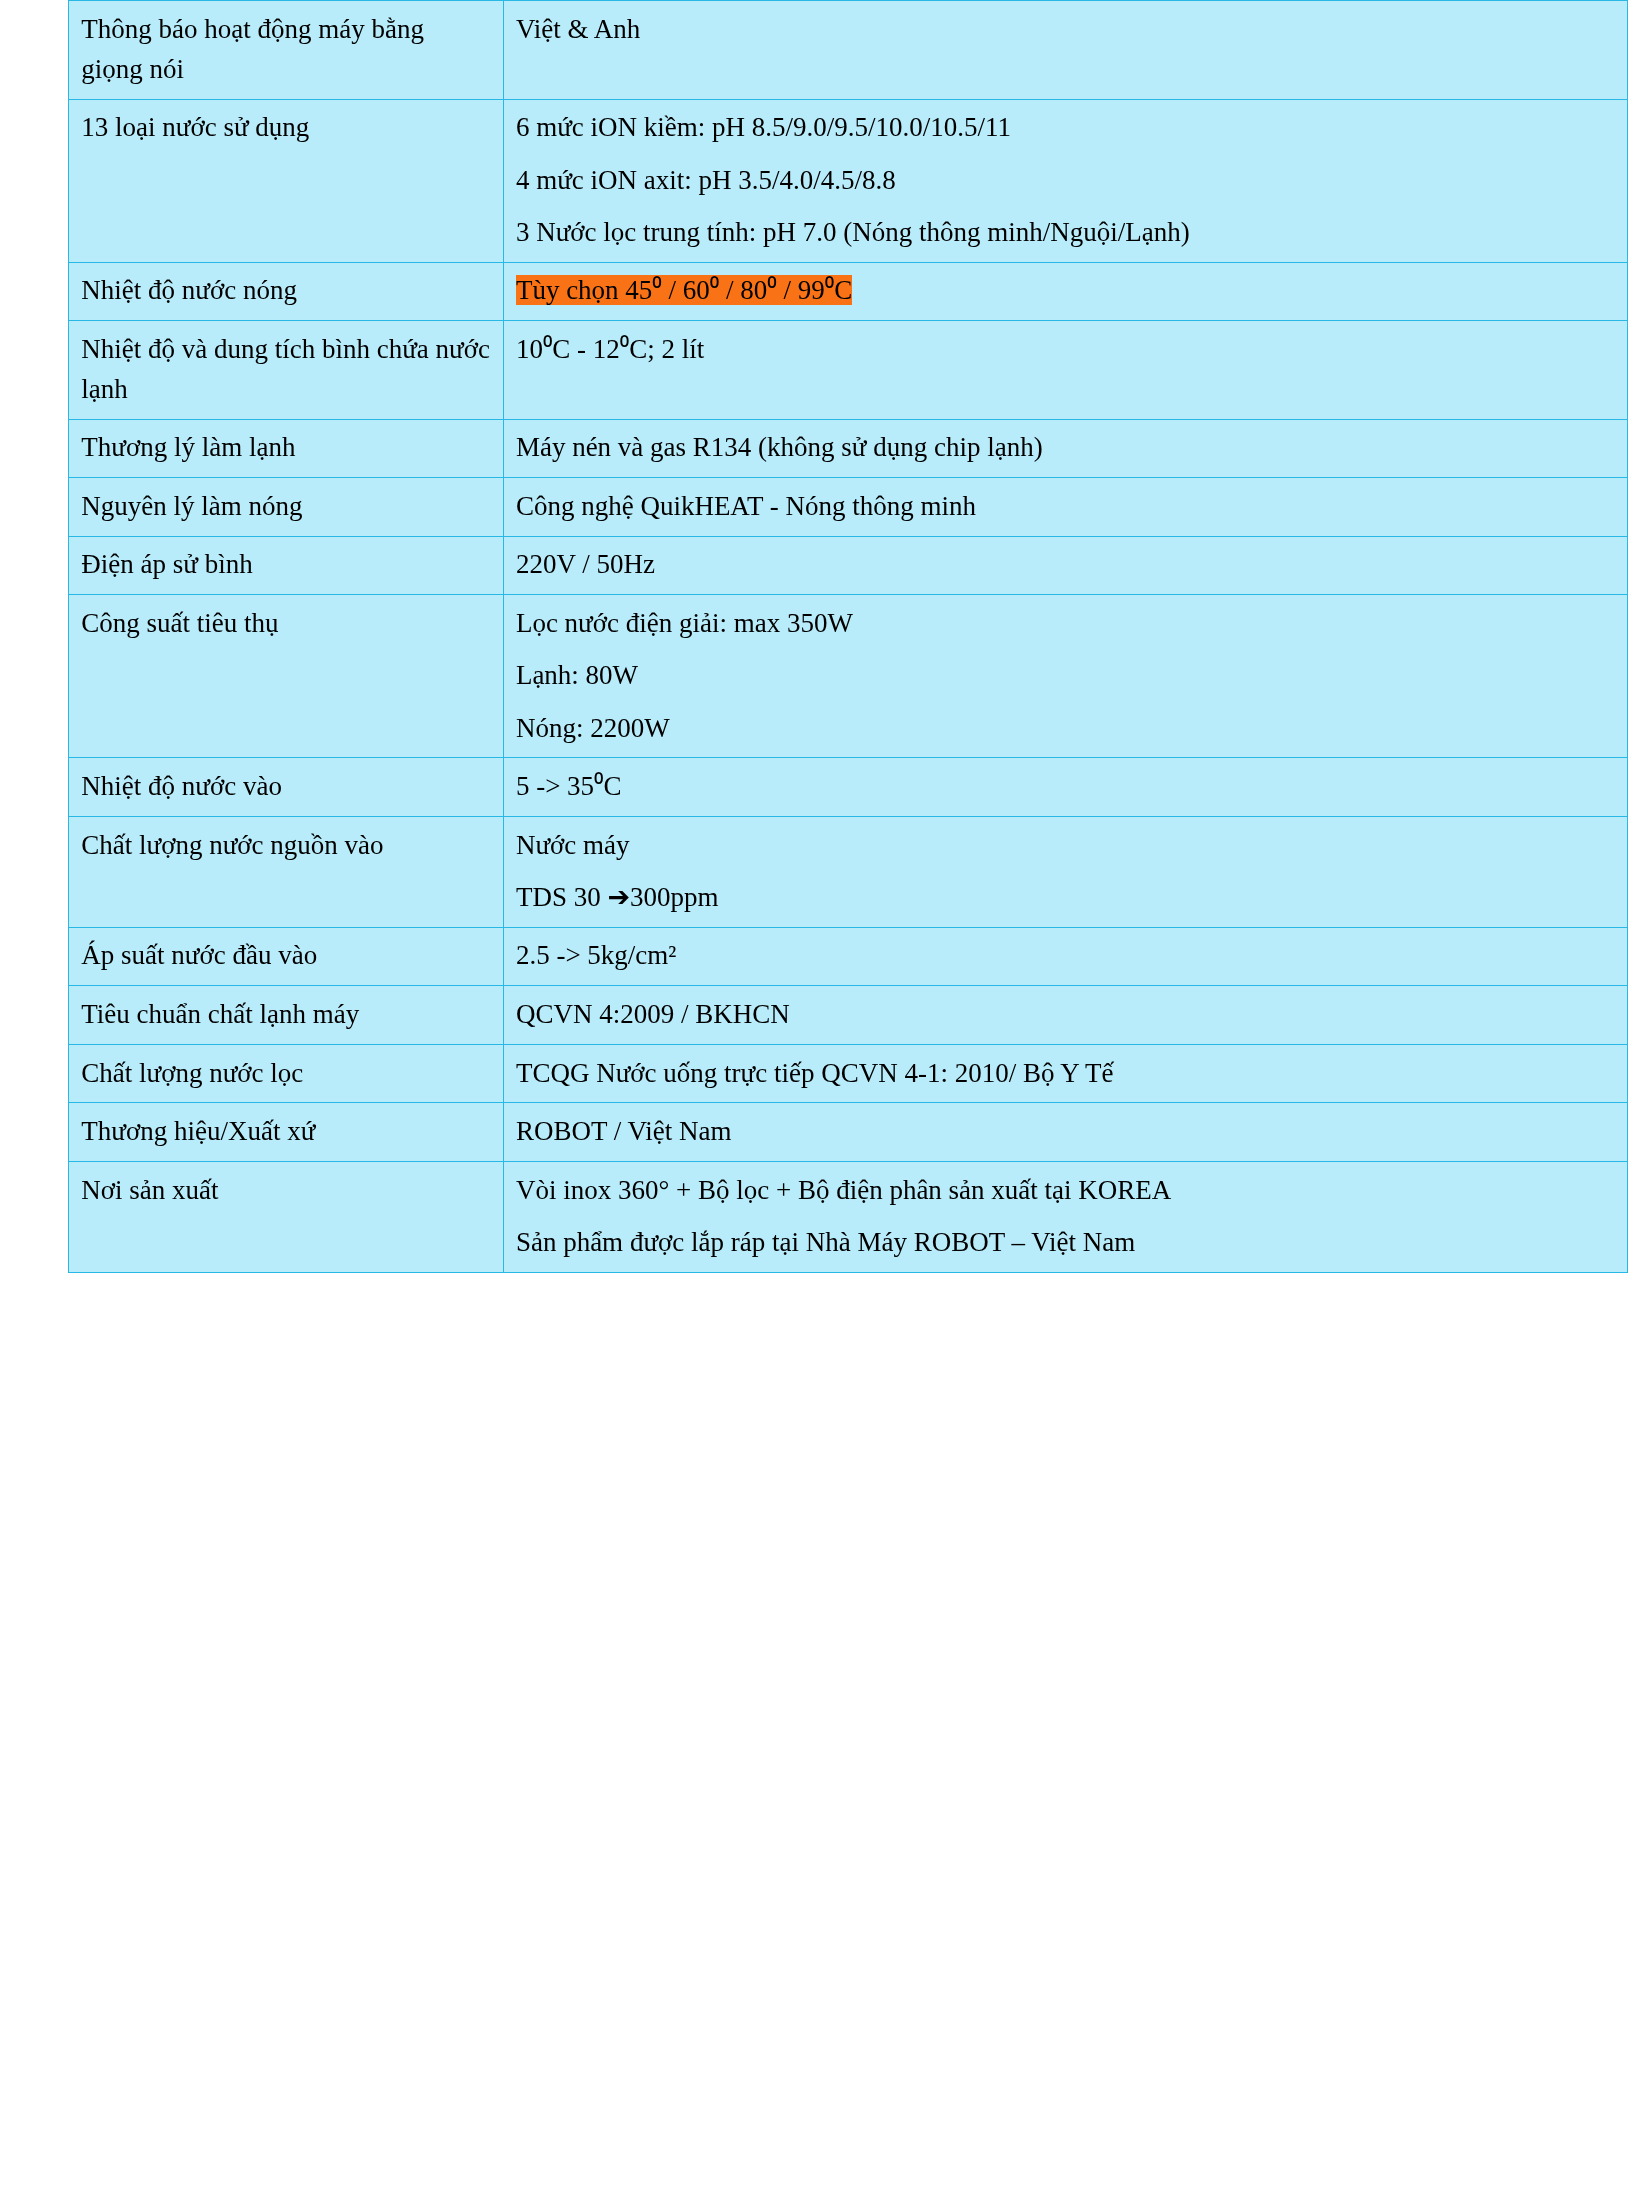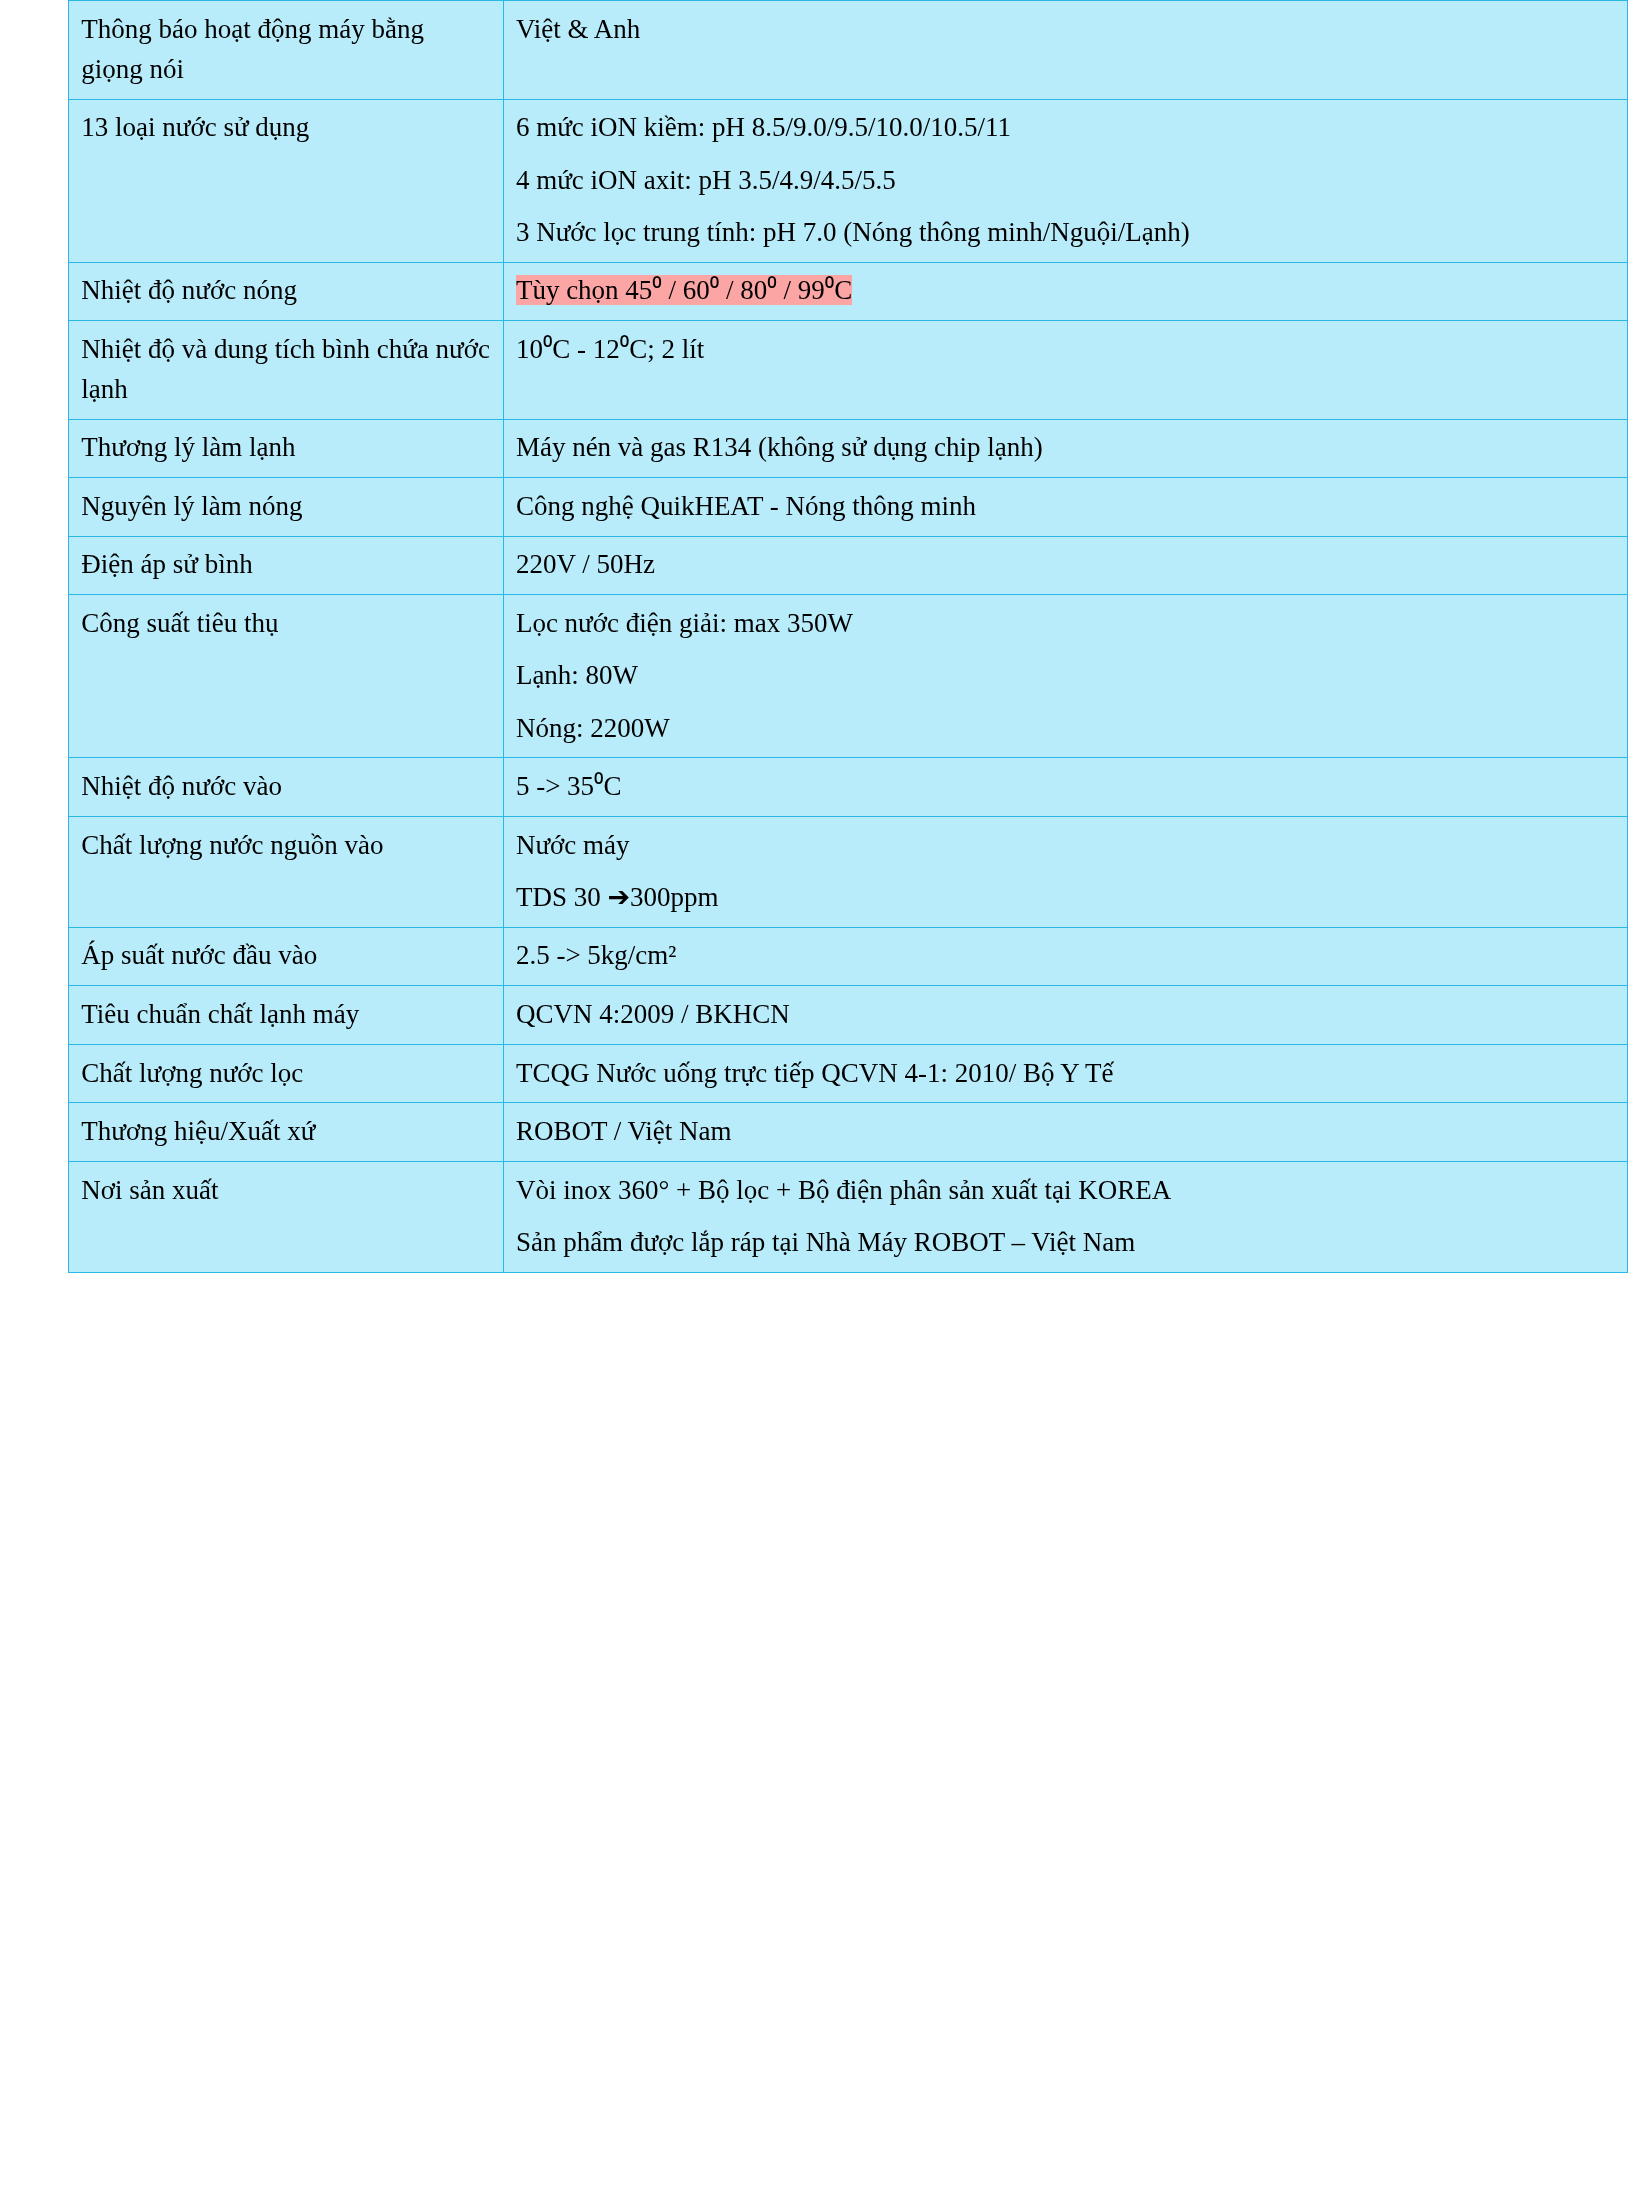--- a/index.html
+++ b/index.html
@@ -43,21 +43,21 @@
   .col-label { width: 409px; }
   .col-value { width: 1099px; }
 
   .cell-lines p {
     margin: 0 0 12.3px 0;
   }
   .cell-lines p:last-child {
     margin-bottom: 0;
   }
   .hl {
-    background: #fca5a5;
+    background: #f97316;
   }
   .pad-tall { padding-bottom: 49px; }
   .pad-mid { padding-bottom: 30px; }
   .pad-sm { padding-bottom: 17.6px; }
 </style>
 </head>
 <body>
 
 <div class="page">
   <table class="spec-table">
@@ -66,21 +66,21 @@
         <td class="col-label pad-sm">Thông báo hoạt động máy bằng giọng nói</td>
         <td class="col-value pad-sm cell-lines">
           <p>Việt &amp; Anh</p>
         </td>
       </tr>
 
       <tr>
         <td class="col-label">13 loại nước sử dụng</td>
         <td class="col-value cell-lines">
           <p>6 mức iON kiềm: pH 8.5/9.0/9.5/10.0/10.5/11</p>
-          <p>4 mức iON axit: pH 3.5/4.9/4.5/5.5</p>
+          <p>4 mức iON axit: pH 3.5/4.0/4.5/8.8</p>
           <p>3 Nước lọc trung tính: pH 7.0 (Nóng thông minh/Nguội/Lạnh)</p>
         </td>
       </tr>
 
       <tr>
         <td class="col-label pad-mid">Nhiệt độ nước nóng</td>
         <td class="col-value pad-mid cell-lines">
           <p><span class="hl">Tùy chọn 45⁰ / 60⁰ / 80⁰ / 99⁰C</span></p>
         </td>
       </tr>

